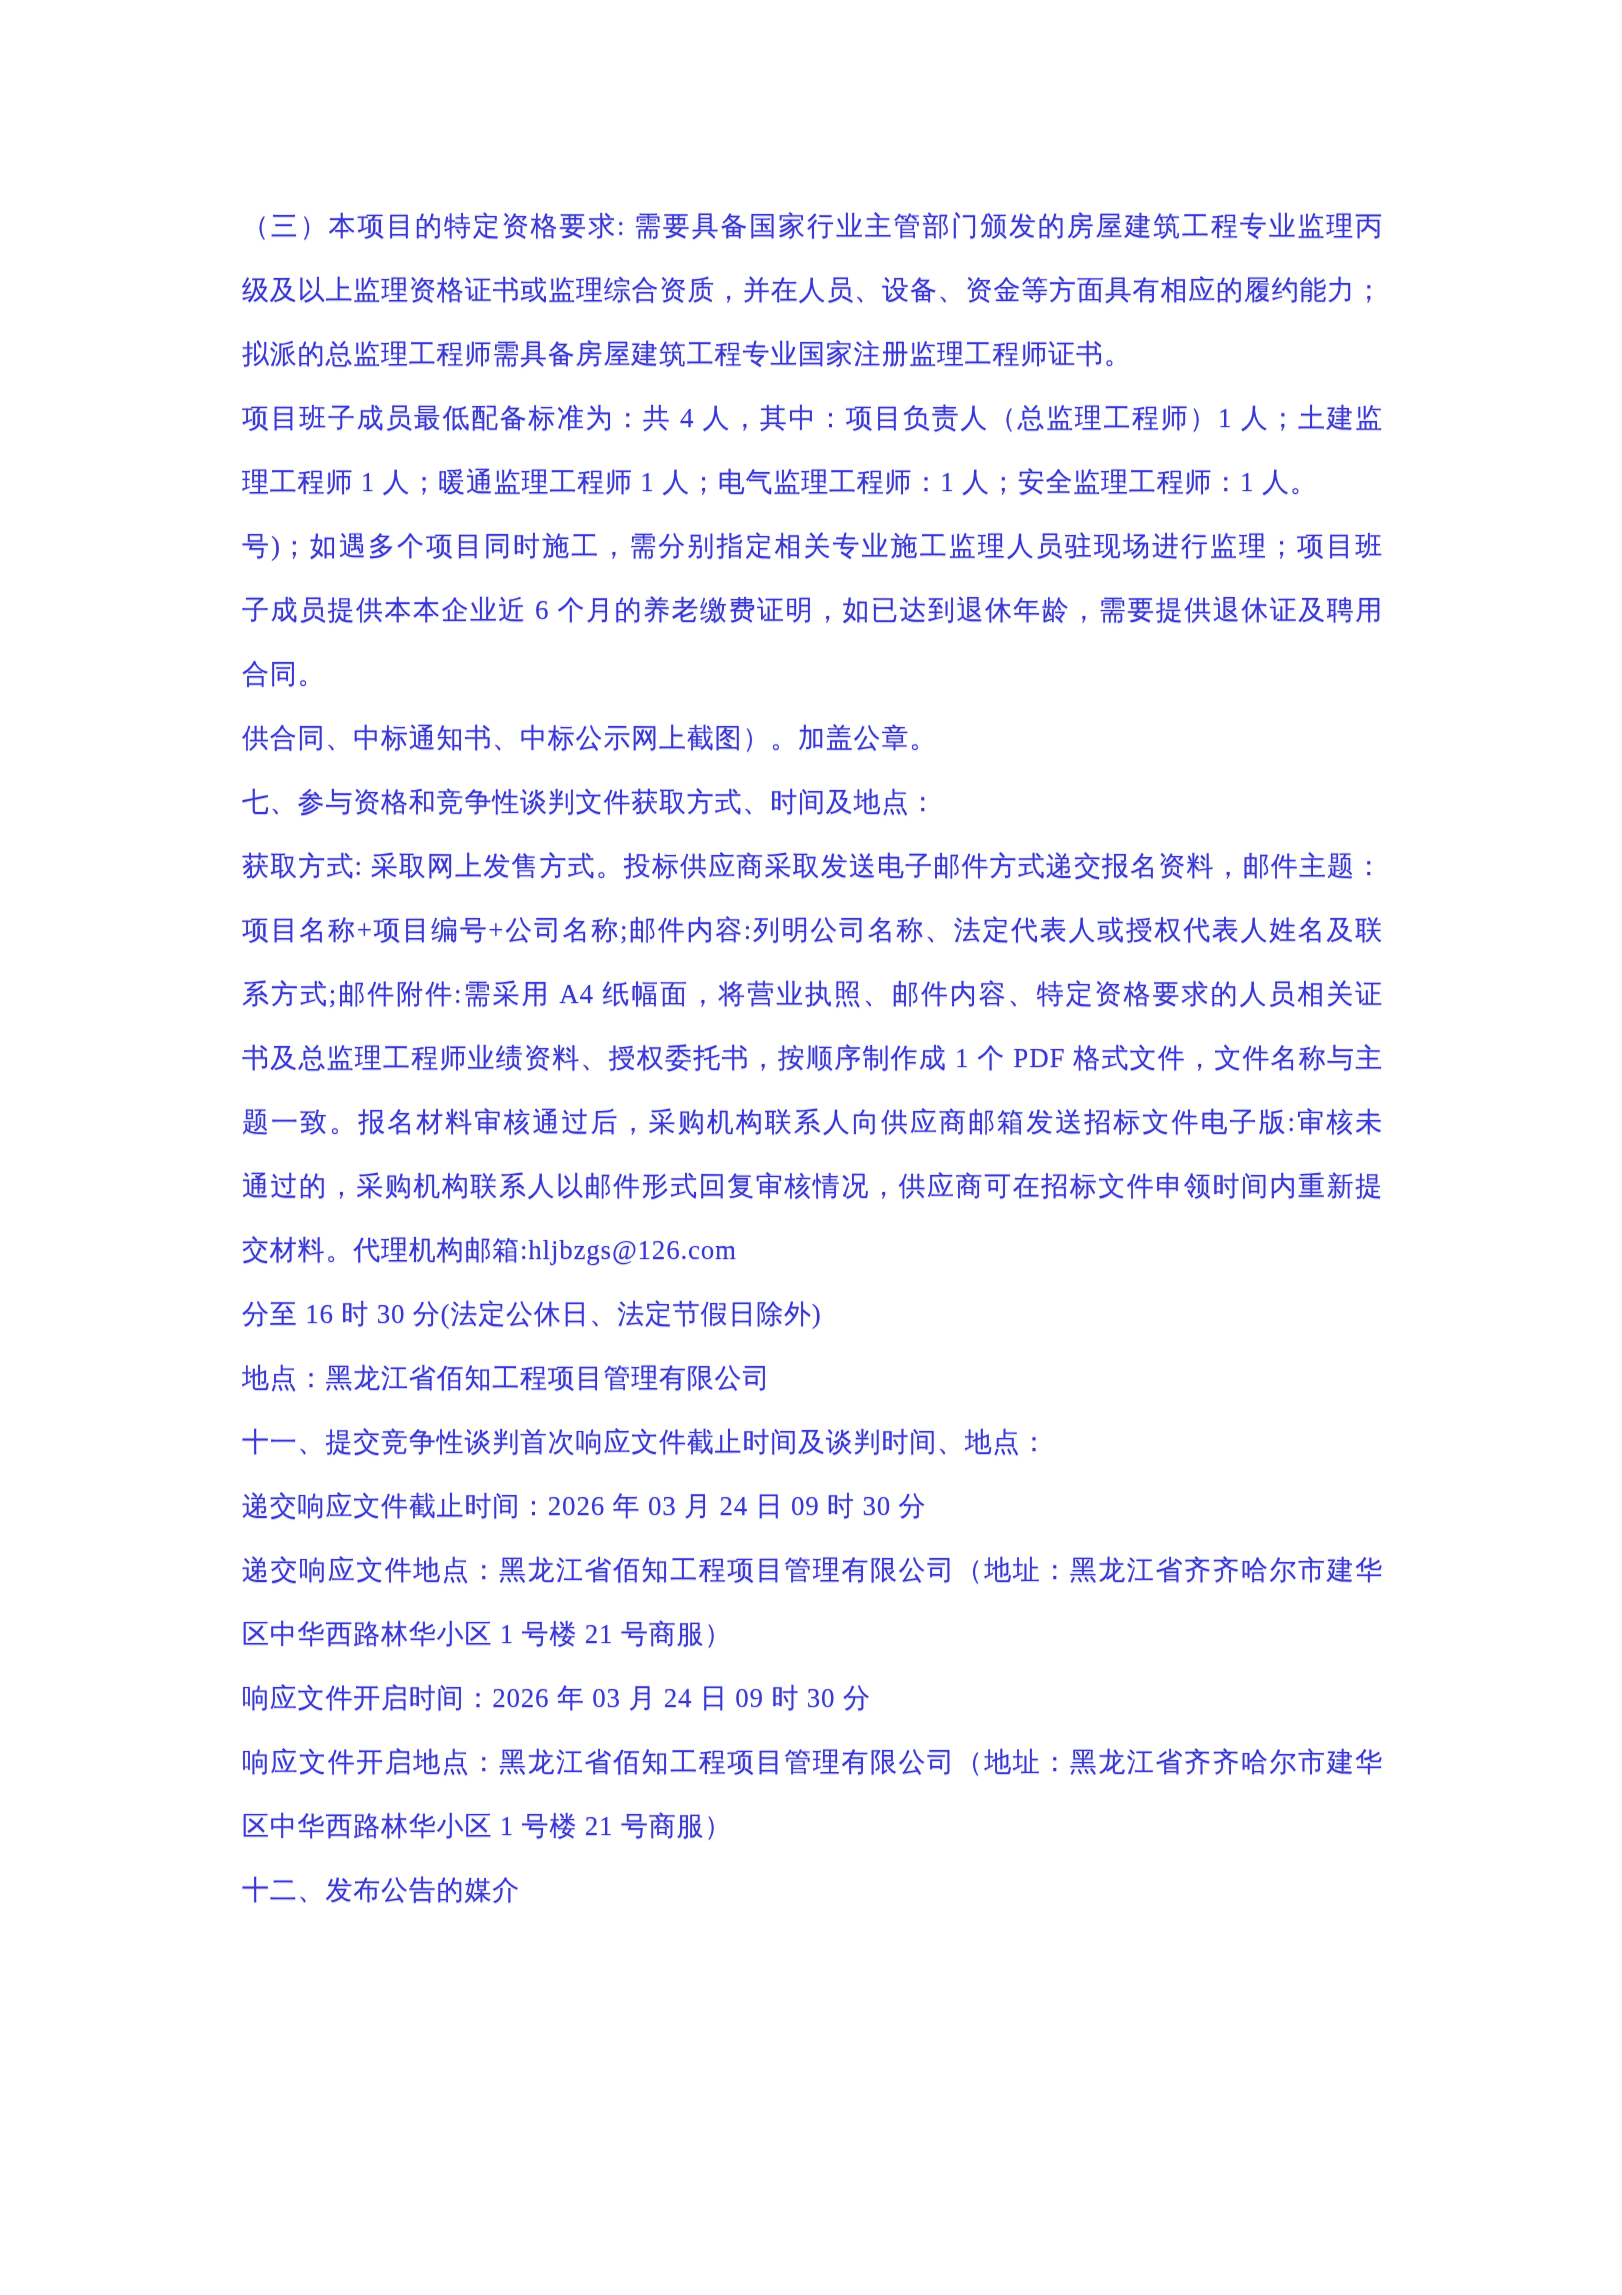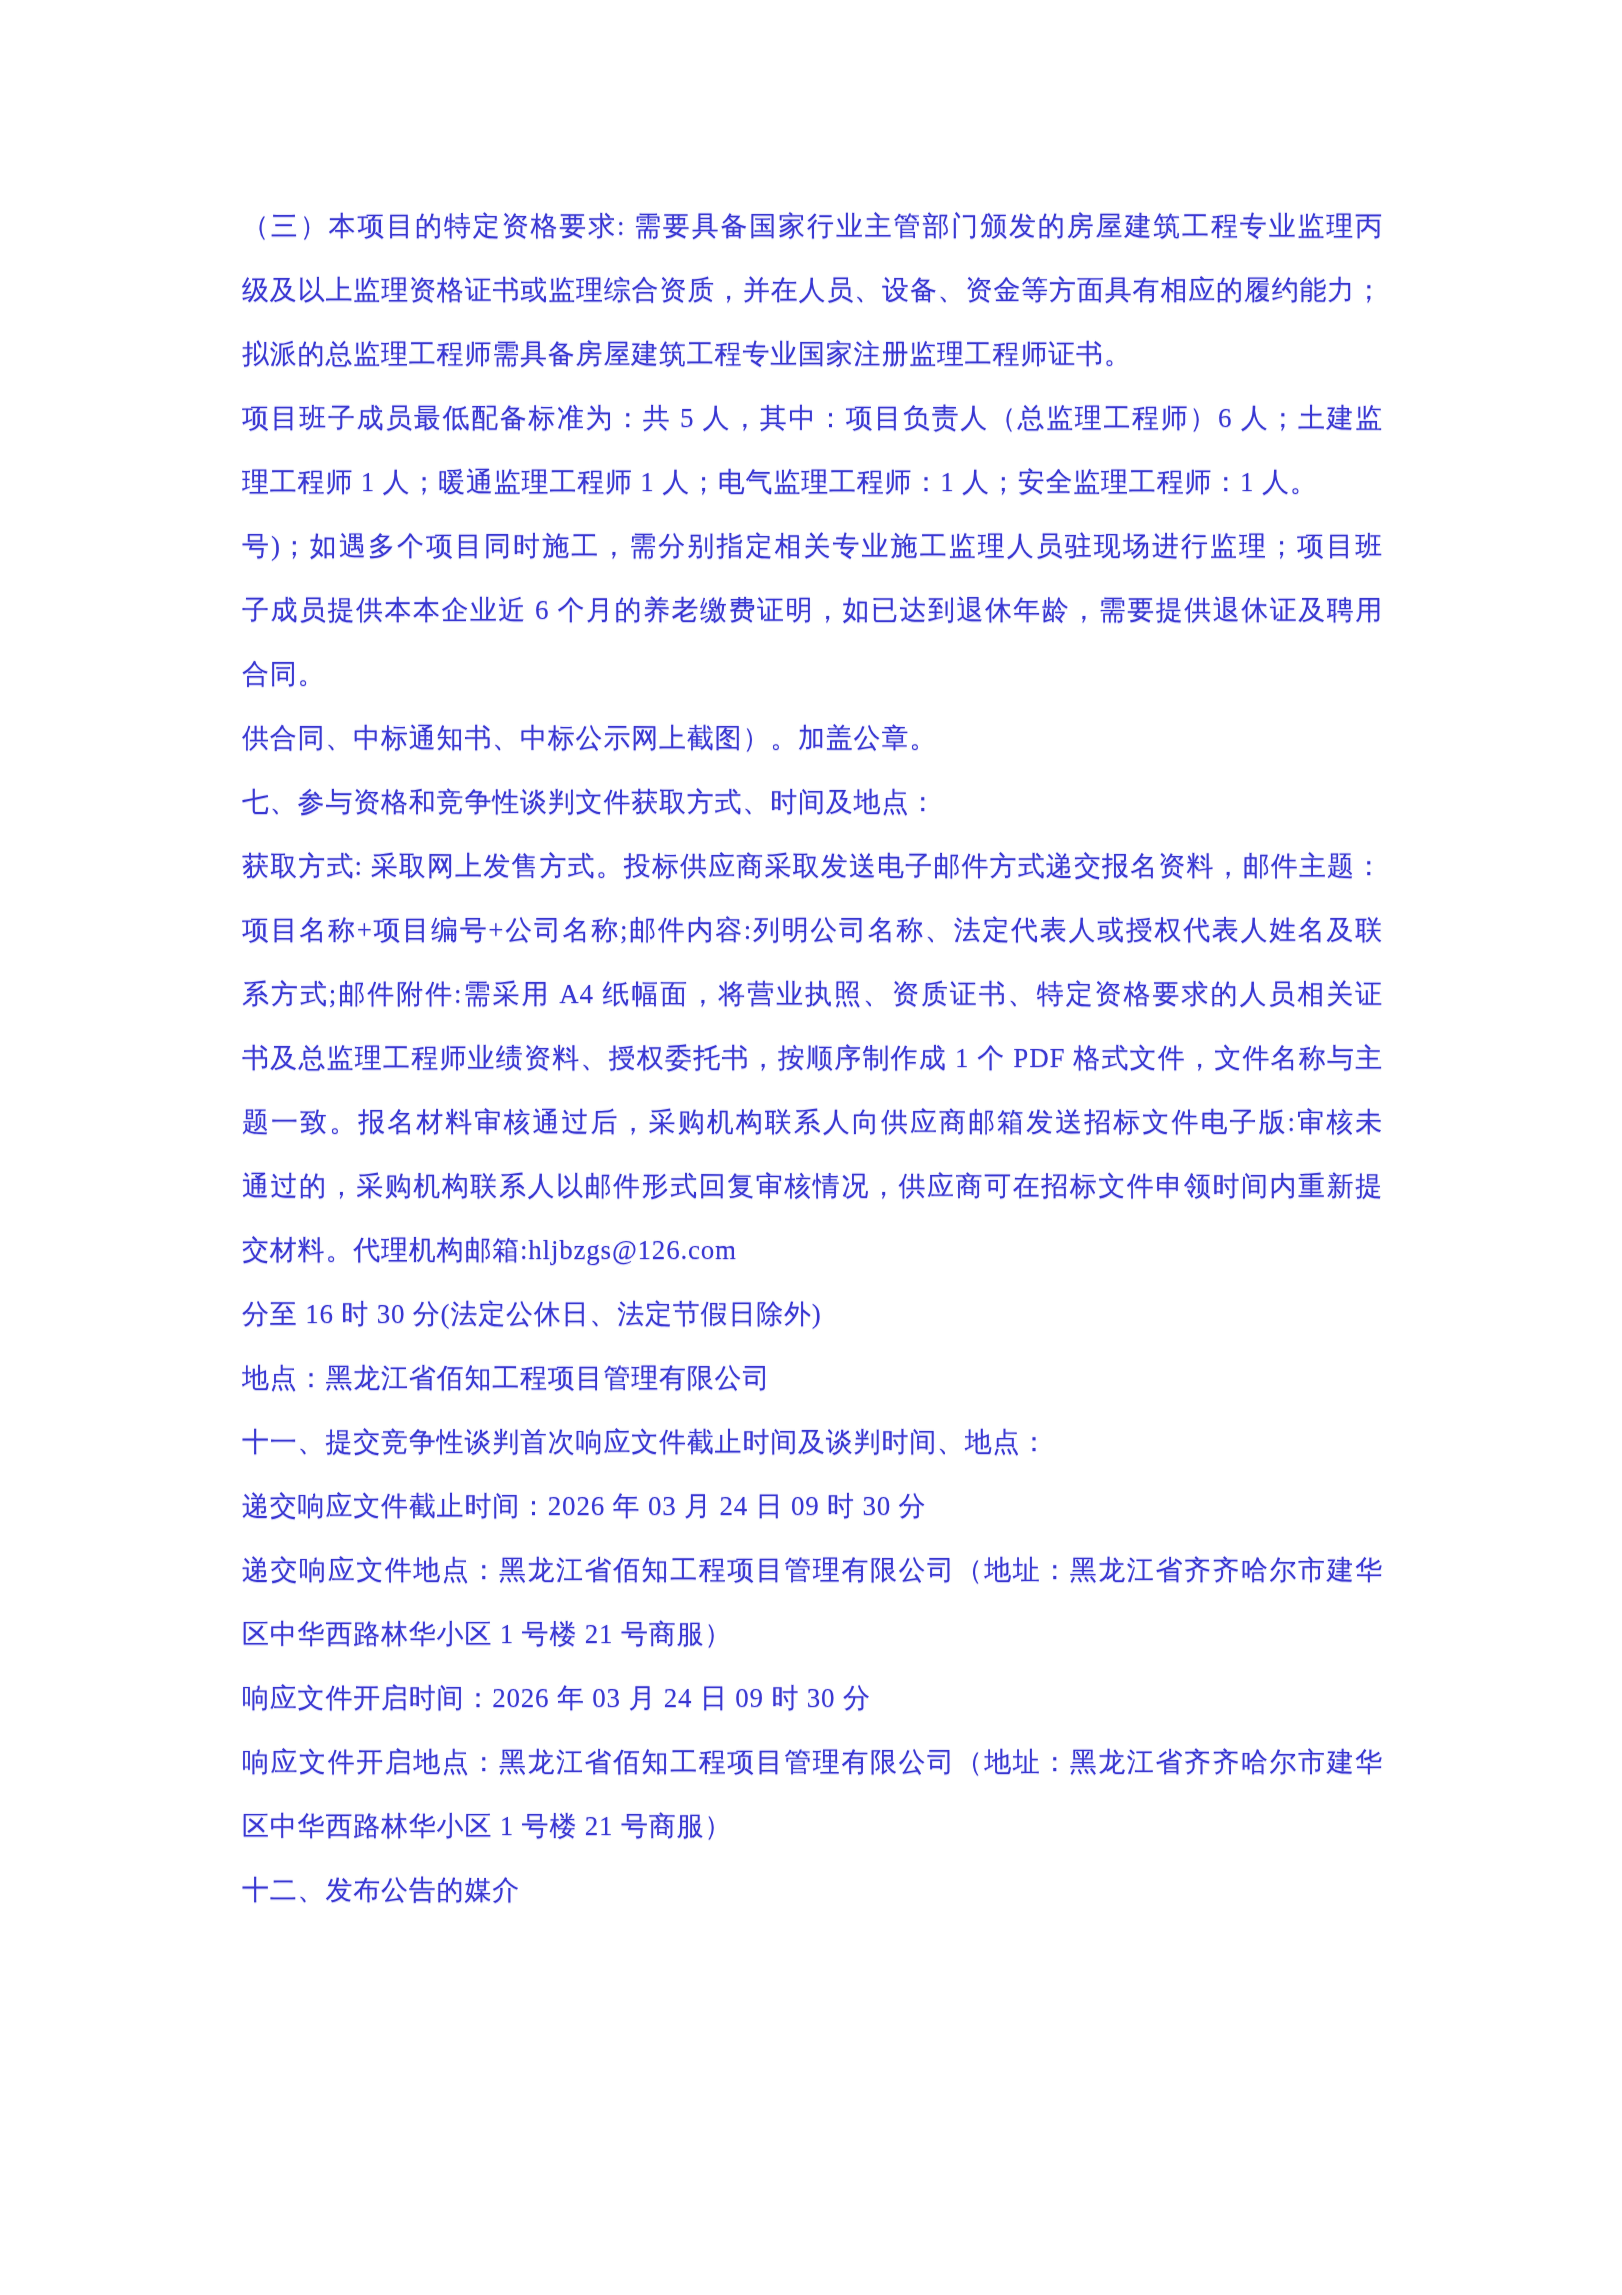--- a/index.html
+++ b/index.html
@@ -42,30 +42,30 @@
   }
 </style>
 </head>
 <body>
 
 <div class="page">
   <div class="doc-body">
       <div class="line fill">（三）本项目的特定资格要求: 需要具备国家行业主管部门颁发的房屋建筑工程专业监理丙</div>
       <div class="line fill">级及以上监理资格证书或监理综合资质，并在人员、设备、资金等方面具有相应的履约能力；</div>
       <div class="line">拟派的总监理工程师需具备房屋建筑工程专业国家注册监理工程师证书。</div>
-      <div class="line fill">项目班子成员最低配备标准为：共 5 人，其中：项目负责人（总监理工程师）6 人；土建监</div>
+      <div class="line fill">项目班子成员最低配备标准为：共 4 人，其中：项目负责人（总监理工程师）1 人；土建监</div>
       <div class="line">理工程师 1 人；暖通监理工程师 1 人；电气监理工程师：1 人；安全监理工程师：1 人。</div>
       <div class="line fill">号)；如遇多个项目同时施工，需分别指定相关专业施工监理人员驻现场进行监理；项目班</div>
       <div class="line fill">子成员提供本本企业近 6 个月的养老缴费证明，如已达到退休年龄，需要提供退休证及聘用</div>
       <div class="line">合同。</div>
       <div class="line">供合同、中标通知书、中标公示网上截图）。加盖公章。</div>
       <div class="line">七、参与资格和竞争性谈判文件获取方式、时间及地点：</div>
       <div class="line fill">获取方式: 采取网上发售方式。投标供应商采取发送电子邮件方式递交报名资料，邮件主题：</div>
       <div class="line fill">项目名称+项目编号+公司名称;邮件内容:列明公司名称、法定代表人或授权代表人姓名及联</div>
-      <div class="line fill">系方式;邮件附件:需采用 A4 纸幅面，将营业执照、资质证书、特定资格要求的人员相关证</div>
+      <div class="line fill">系方式;邮件附件:需采用 A4 纸幅面，将营业执照、邮件内容、特定资格要求的人员相关证</div>
       <div class="line fill">书及总监理工程师业绩资料、授权委托书，按顺序制作成 1 个 PDF 格式文件，文件名称与主</div>
       <div class="line fill">题一致。报名材料审核通过后，采购机构联系人向供应商邮箱发送招标文件电子版:审核未</div>
       <div class="line fill">通过的，采购机构联系人以邮件形式回复审核情况，供应商可在招标文件申领时间内重新提</div>
       <div class="line">交材料。代理机构邮箱:hljbzgs@126.com</div>
       <div class="line">分至 16 时 30 分(法定公休日、法定节假日除外)</div>
       <div class="line">地点：黑龙江省佰知工程项目管理有限公司</div>
       <div class="line">十一、提交竞争性谈判首次响应文件截止时间及谈判时间、地点：</div>
       <div class="line">递交响应文件截止时间：2026 年 03 月 24 日 09 时 30 分</div>
       <div class="line fill">递交响应文件地点：黑龙江省佰知工程项目管理有限公司（地址：黑龙江省齐齐哈尔市建华</div>
       <div class="line">区中华西路林华小区 1 号楼 21 号商服）</div>

